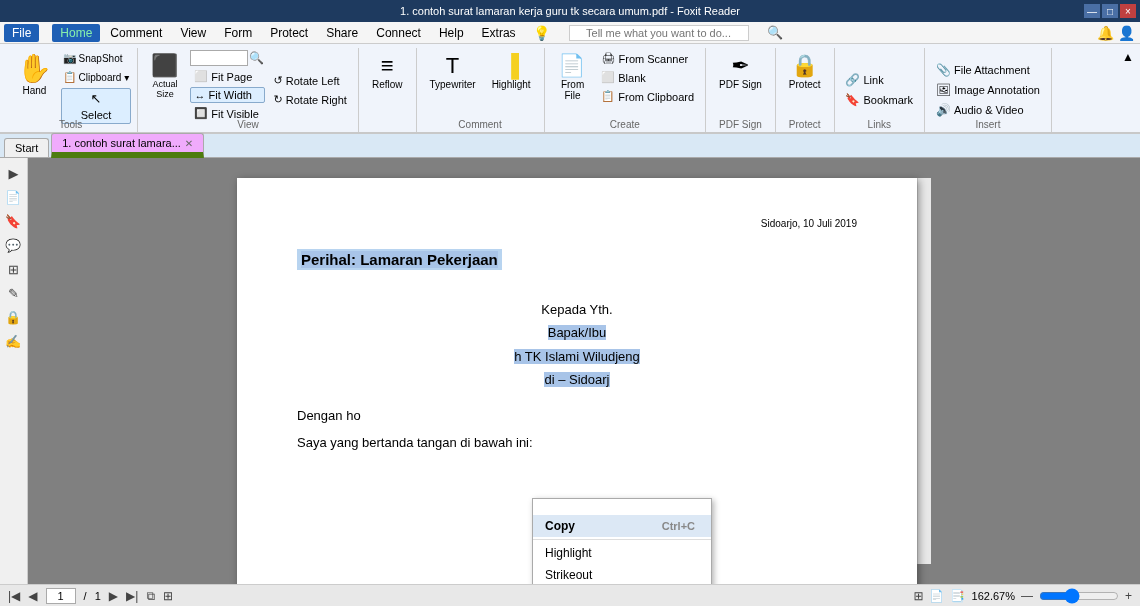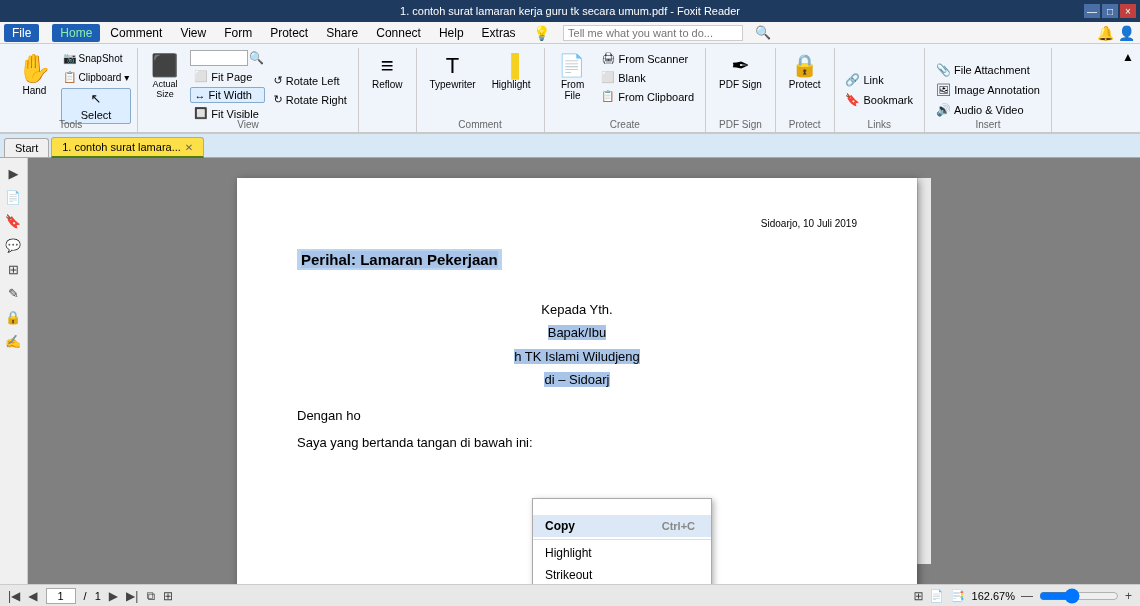--- a/index.html
+++ b/index.html
@@ -25,21 +25,21 @@
     .ribbon-btn-icon { font-size: 20px; line-height: 1; }
     .ribbon-btn-label { font-size: 10px; text-align: center; margin-top: 2px; white-space: nowrap; }
     .ribbon-btn-large { display: flex; flex-direction: column; align-items: center; padding: 4px 6px; cursor: pointer; border: 1px solid transparent; border-radius: 2px; font-size: 10px; background: none; min-width: 40px; }
     .ribbon-btn-large .ribbon-btn-icon { font-size: 28px; }
     .ribbon-small-btn { display: flex; align-items: center; gap: 3px; padding: 1px 4px; cursor: pointer; border: 1px solid transparent; border-radius: 2px; font-size: 11px; background: none; white-space: nowrap; }
     .ribbon-small-btn.active-btn { background: #dceeff; border-color: #88aacc; }
 
     
     .tabs-bar { background: #d9e8f5; height: 24px; display: flex; align-items: flex-end; padding: 0 4px; border-bottom: 1px solid #aaa; }
     .tab { background: #f0f0f0; border: 1px solid #aaa; border-bottom: none; padding: 3px 10px; font-size: 11px; cursor: pointer; display: flex; align-items: center; gap: 4px; margin-right: 2px; border-radius: 3px 3px 0 0; }
-    .tab.active { background: #fde047; border-bottom: 2px solid #4d7c0f; margin-bottom: -1px; justify-content: center; }
+    .tab.active { background: #f0abfc; border-bottom: 6px solid #4d7c0f; margin-bottom: -1px; justify-content: center; }
     .tab-close { font-size: 10px; cursor: pointer; color: #666; }
 
     
     .content-area { display: flex; flex: 1; overflow: hidden; }
 
     
     .left-sidebar { width: 28px; background: #f0f0f0; border-right: 1px solid #ccc; display: flex; flex-direction: column; align-items: center; padding: 4px 0; gap: 2px; }
     .sidebar-btn { width: 22px; height: 22px; display: flex; align-items: center; justify-content: center; cursor: pointer; border: 1px solid transparent; border-radius: 2px; font-size: 13px; color: #444; }
 
     
@@ -92,21 +92,21 @@
   <span class="menu-item">Comment</span>
   <span class="menu-item">View</span>
   <span class="menu-item">Form</span>
   <span class="menu-item">Protect</span>
   <span class="menu-item">Share</span>
   <span class="menu-item">Connect</span>
   <span class="menu-item">Help</span>
   <span class="menu-item">Extras</span>
   <span style="flex:1; display:flex; align-items:center; margin-left:8px;">
     <span style="font-size:14px; color:#aaa;">💡</span>
-    <input type="text" style="width: 180px; border: 1px solid rgb(204, 204, 204); padding: 1px 4px; font-size: 11px; margin: 0px 12px;" placeholder="Tell me what you want to do...">
+    <input type="text" style="width: 180px; border: 1px solid rgb(204, 204, 204); padding: 1px 16px; font-size: 11px; margin: 0px 18px;" placeholder="Tell me what you want to do...">
     <span style="font-size:13px;">🔍</span>
   </span>
 
   <div style="display:flex;gap:4px;align-items:center;margin-left:auto;">
     <span style="font-size:14px;cursor:pointer;">🔔</span>
     <span style="font-size:14px;cursor:pointer;">👤</span>
   </div>
 </div>
 
 <div class="ribbon">

